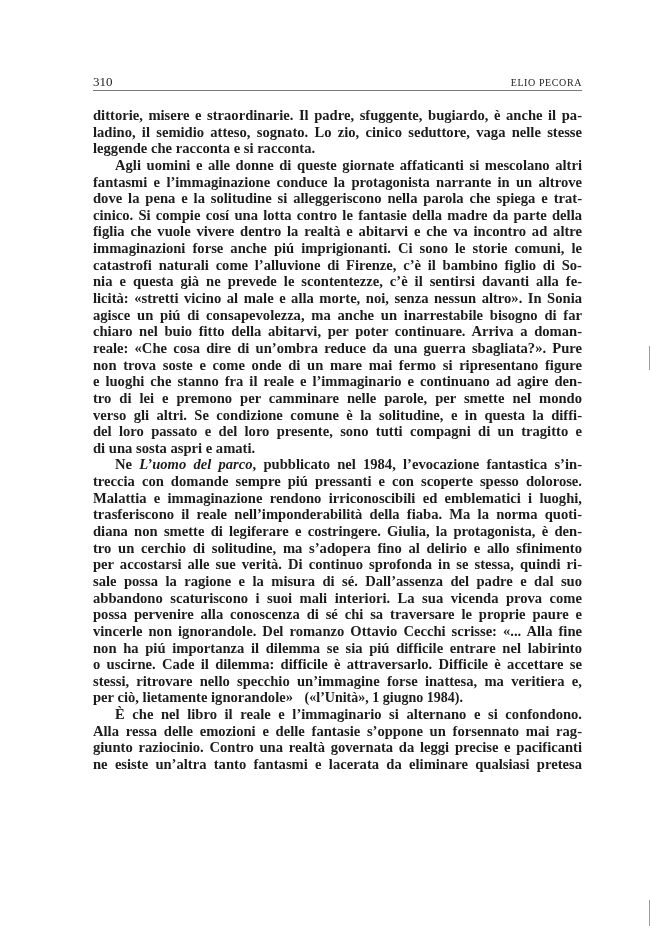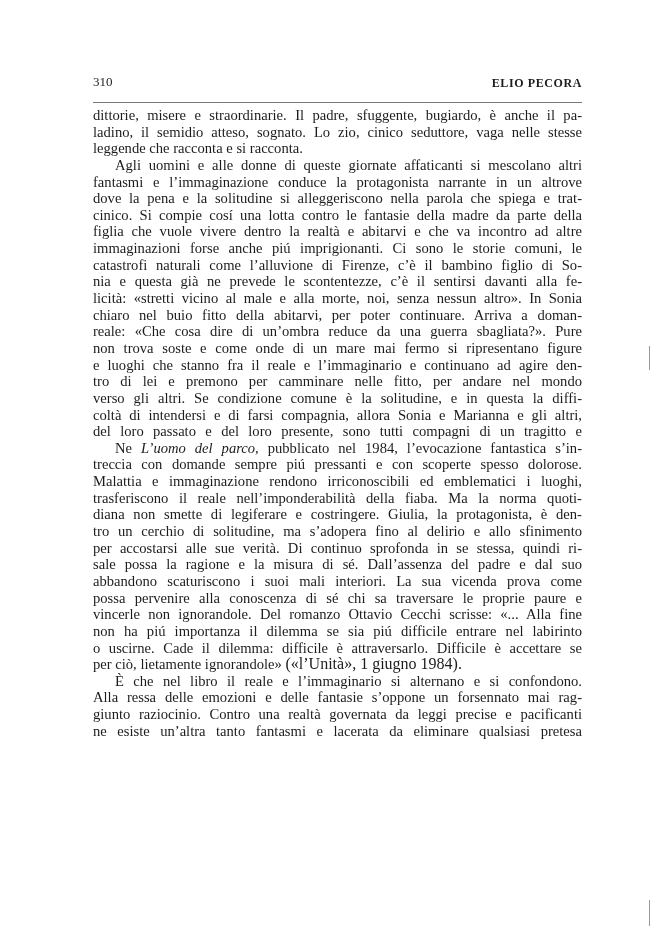--- a/index.html
+++ b/index.html
@@ -4,33 +4,33 @@
 <style>
   html, body { margin: 0; padding: 0; }
   body {
     width: 650px; height: 926px; background: #ffffff; position: relative; overflow: hidden;
     font-family: "Liberation Serif", "DejaVu Serif", serif; color: #1c1c1c;
   }
   .page-header {
     position: absolute; left: 93px; top: 71px; width: 489px; height: 18px;
     border-bottom: 1px solid #7a7a7a;
     display: flex; justify-content: space-between; align-items: flex-end;
-    padding-bottom: 13px;
+    padding-bottom: 1px;
   }
   .page-number { font-size: 13px; line-height: 14px; }
-  .running-head { font-size: 12px; letter-spacing: 0.6px; line-height: 12px; font-weight: bold; }
+  .running-head { font-size: 10px; letter-spacing: 0.6px; line-height: 12px; }
   .body-text {
     position: absolute; left: 93px; top: 107px; width: 489px;
-    font-size: 14.6px; line-height: 16.65px;
+    font-size: 14.6px; line-height: 16.65px; font-weight: bold;
   }
   .line { display: block; white-space: nowrap; text-align: justify; text-align-last: justify; height: 16.65px; }
   .line.last { text-align-last: left; }
   .line.indent { padding-left: 22px; }
   .it { font-style: italic; }
-  .small { font-size: 16px; }
+  .small { font-size: 14px; margin-left: 8px; }
   .margin-mark {
     position: absolute; width: 1px; background: #9a9a9a;
   }
 </style>
 </head>
 <body>
 
 <div class="page-header">
   <span class="page-number">310</span>
   <span class="running-head">ELIO PECORA</span>
@@ -42,41 +42,43 @@
   <span class="line last">leggende che racconta e si racconta.</span>
   <span class="line indent">Agli uomini e alle donne di queste giornate affaticanti si mescolano altri</span>
   <span class="line">fantasmi e l’immaginazione conduce la protagonista narrante in un altrove</span>
   <span class="line">dove la pena e la solitudine si alleggeriscono nella parola che spiega e trat-</span>
   <span class="line">cinico. Si compie cosí una lotta contro le fantasie della madre da parte della</span>
   <span class="line">figlia che vuole vivere dentro la realtà e abitarvi e che va incontro ad altre</span>
   <span class="line">immaginazioni forse anche piú imprigionanti. Ci sono le storie comuni, le</span>
   <span class="line">catastrofi naturali come l’alluvione di Firenze, c’è il bambino figlio di So-</span>
   <span class="line">nia e questa già ne prevede le scontentezze, c’è il sentirsi davanti alla fe-</span>
   <span class="line">licità: «stretti vicino al male e alla morte, noi, senza nessun altro». In Sonia</span>
+  <span class="line">agisce un piú di consapevolezza, ma anche un inarrestabile bisogno di far</span>
   <span class="line">chiaro nel buio fitto della abitarvi, per poter continuare. Arriva a doman-</span>
   <span class="line">reale: «Che cosa dire di un’ombra reduce da una guerra sbagliata?». Pure</span>
   <span class="line">non trova soste e come onde di un mare mai fermo si ripresentano figure</span>
   <span class="line">e luoghi che stanno fra il reale e l’immaginario e continuano ad agire den-</span>
-  <span class="line">tro di lei e premono per camminare nelle fitto, per andare nel mondo</span>
+  <span class="line">tro di lei e premono per camminare nelle parole, per smette nel mondo</span>
   <span class="line">verso gli altri. Se condizione comune è la solitudine, e in questa la diffi-</span>
-  <span class="line">coltà di intendersi e di farsi compagnia, allora Sonia e Marianna e gli altri,</span>
   <span class="line">del loro passato e del loro presente, sono tutti compagni di un tragitto e</span>
+  <span class="line last">di una sosta aspri e amati.</span>
   <span class="line indent"><span>Ne </span><span class="it">L’uomo del parco</span><span>, pubblicato nel 1984, l’evocazione fantastica s’in-</span></span>
   <span class="line">treccia con domande sempre piú pressanti e con scoperte spesso dolorose.</span>
   <span class="line">Malattia e immaginazione rendono irriconoscibili ed emblematici i luoghi,</span>
   <span class="line">trasferiscono il reale nell’imponderabilità della fiaba. Ma la norma quoti-</span>
   <span class="line">diana non smette di legiferare e costringere. Giulia, la protagonista, è den-</span>
   <span class="line">tro un cerchio di solitudine, ma s’adopera fino al delirio e allo sfinimento</span>
   <span class="line">per accostarsi alle sue verità. Di continuo sprofonda in se stessa, quindi ri-</span>
   <span class="line">sale possa la ragione e la misura di sé. Dall’assenza del padre e dal suo</span>
   <span class="line">abbandono scaturiscono i suoi mali interiori. La sua vicenda prova come</span>
   <span class="line">possa pervenire alla conoscenza di sé chi sa traversare le proprie paure e</span>
   <span class="line">vincerle non ignorandole. Del romanzo Ottavio Cecchi scrisse: «... Alla fine</span>
   <span class="line">non ha piú importanza il dilemma se sia piú difficile entrare nel labirinto</span>
   <span class="line">o uscirne. Cade il dilemma: difficile è attraversarlo. Difficile è accettare se</span>
+  <span class="line">stessi, ritrovare nello specchio un’immagine forse inattesa, ma veritiera e,</span>
   <span class="line last"><span>per ciò, lietamente ignorandole» </span><span class="small">(«l’Unità», 1 giugno 1984).</span></span>
   <span class="line indent">È che nel libro il reale e l’immaginario si alternano e si confondono.</span>
   <span class="line">Alla ressa delle emozioni e delle fantasie s’oppone un forsennato mai rag-</span>
   <span class="line">giunto raziocinio. Contro una realtà governata da leggi precise e pacificanti</span>
   <span class="line">ne esiste un’altra tanto fantasmi e lacerata da eliminare qualsiasi pretesa</span>
 </div>
 
 <div class="margin-mark" style="left:649px; top:346px; height:24px;"></div>
 <div class="margin-mark" style="left:649px; top:900px; height:26px;"></div>
 

